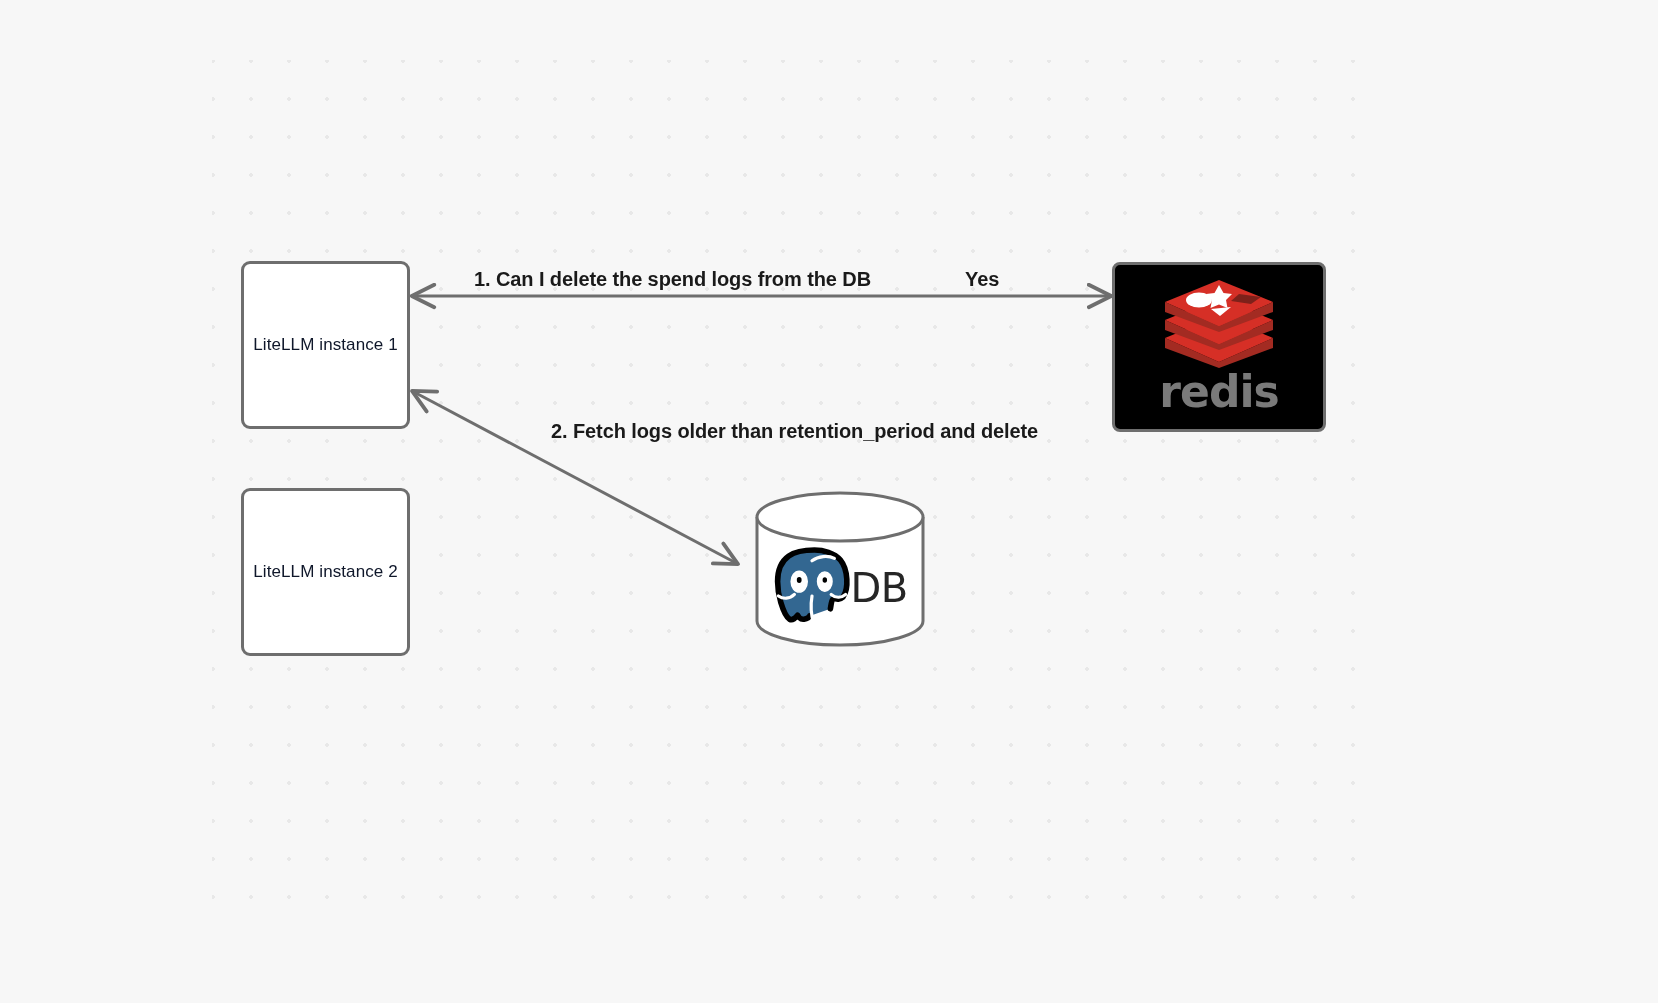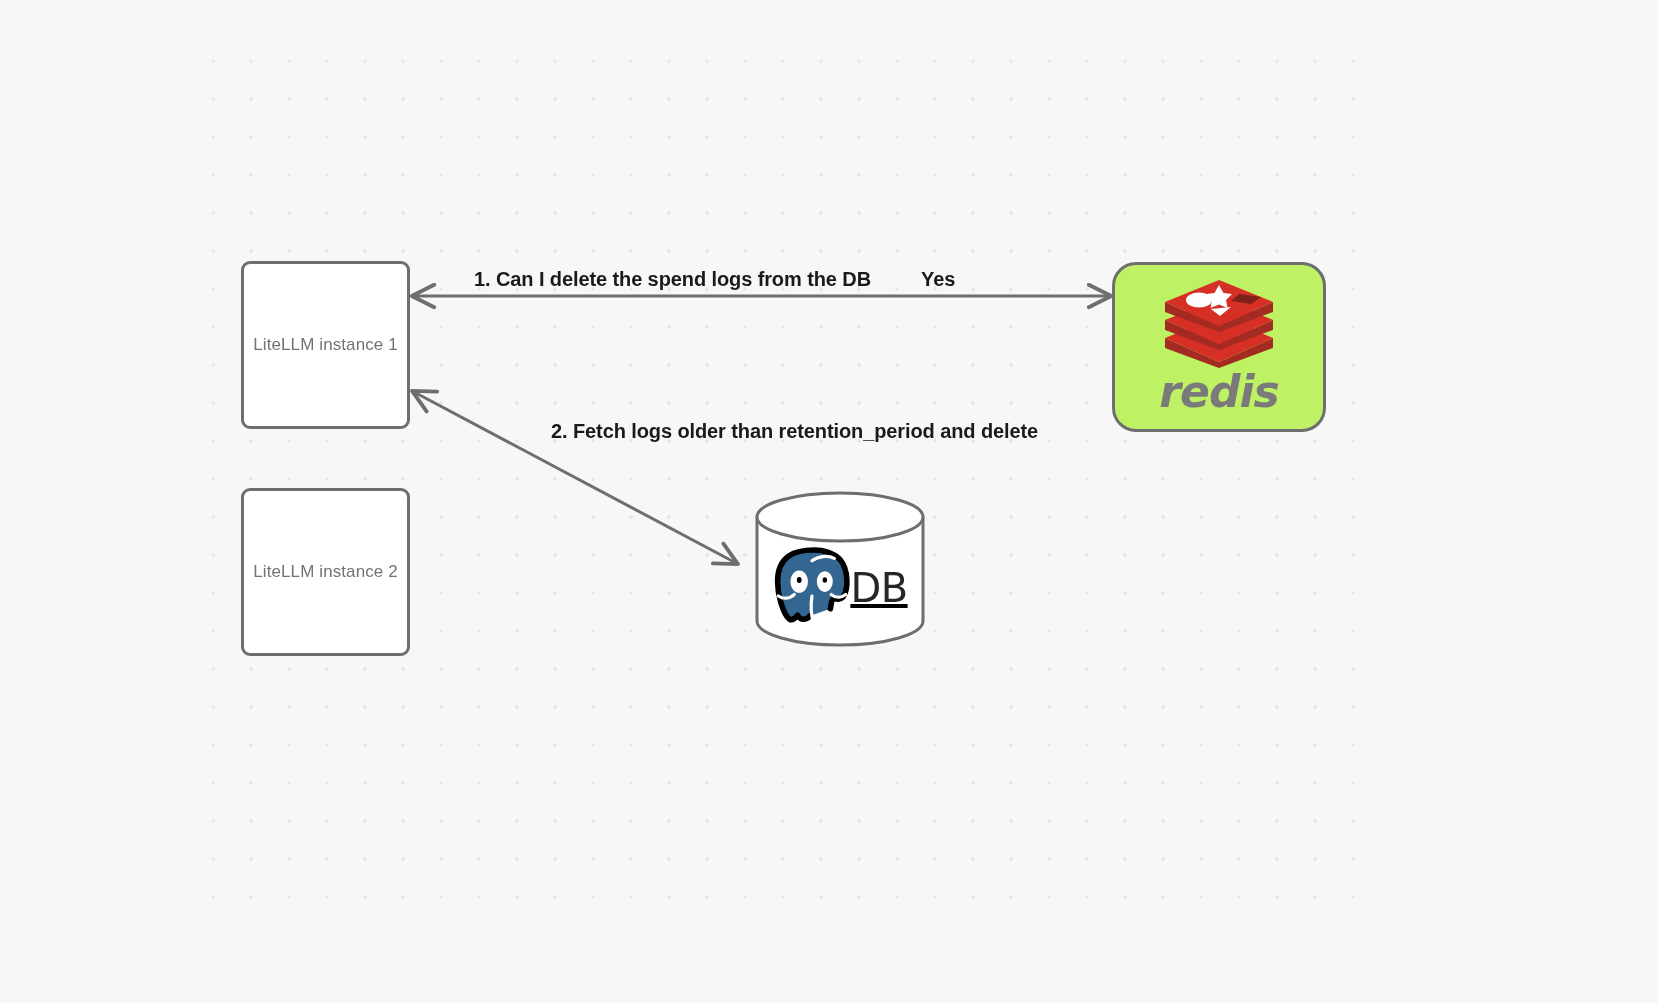--- a/index.html
+++ b/index.html
@@ -41,46 +41,45 @@
     background: #ffffff;
     border: 3px solid #6e6e6e;
     border-radius: 9px;
     box-sizing: border-box;
     display: flex;
     align-items: center;
     justify-content: center;
   }
   .node-box .node-label {
     font-size: 17px;
-    color: #737373;
+    color: #0f172a;
     font-family: "Liberation Sans", sans-serif;
     letter-spacing: 0.1px;
     text-align: center;
   }
 
   #litellm-1 { left: 241px; top: 261px; width: 169px; height: 168px; }
   #litellm-2 { left: 241px; top: 488px; width: 169px; height: 168px; }
   #litellm-3 { left: 241px; top: 714px; width: 169px; height: 168px; }
 
   
   #redis-node {
     position: absolute;
     left: 1112px;
     top: 262px;
     width: 214px;
     height: 170px;
-    background: #bef264;
+    background: #000000;
     border: 3px solid #6e6e6e;
-    border-radius: 24px;
+    border-radius: 8px;
     box-sizing: border-box;
     display: flex;
     flex-direction: column;
     align-items: center;
     justify-content: center;
-    font-style: italic;
   }
   #redis-logo-wrap {
     display: flex;
     flex-direction: column;
     align-items: center;
     justify-content: center;
     transform: translateY(-2px);
   }
   .redis-wordmark {
     font-family: "DejaVu Sans", sans-serif;
@@ -103,21 +102,20 @@
   #db-logo-row {
     position: absolute;
     left: 0;
     top: 52px;
     width: 172px;
     height: 90px;
     display: flex;
     align-items: center;
     justify-content: center;
     gap: 0px;
-    text-decoration: underline;
   }
   .db-word {
     font-family: "DejaVu Sans", sans-serif;
     font-size: 40px;
     font-weight: 400;
     color: #262626;
     line-height: 1;
     letter-spacing: -0.5px;
     margin-left: -2px;
   }
@@ -126,21 +124,21 @@
   .edge-label {
     position: absolute;
     font-family: "Liberation Sans", sans-serif;
     font-size: 20px;
     font-weight: bold;
     color: #1a1a1a;
     white-space: nowrap;
     letter-spacing: -0.1px;
   }
   #label-step-1 { left: 474px; top: 268px; }
-  #label-step-1-answer { left: 921px; top: 268px; }
+  #label-step-1-answer { left: 965px; top: 268px; }
   #label-step-2 { left: 551px; top: 420px; }
 
   svg.edges {
     position: absolute;
     left: 0;
     top: 0;
     width: 1658px;
     height: 1003px;
     pointer-events: none;
   }

